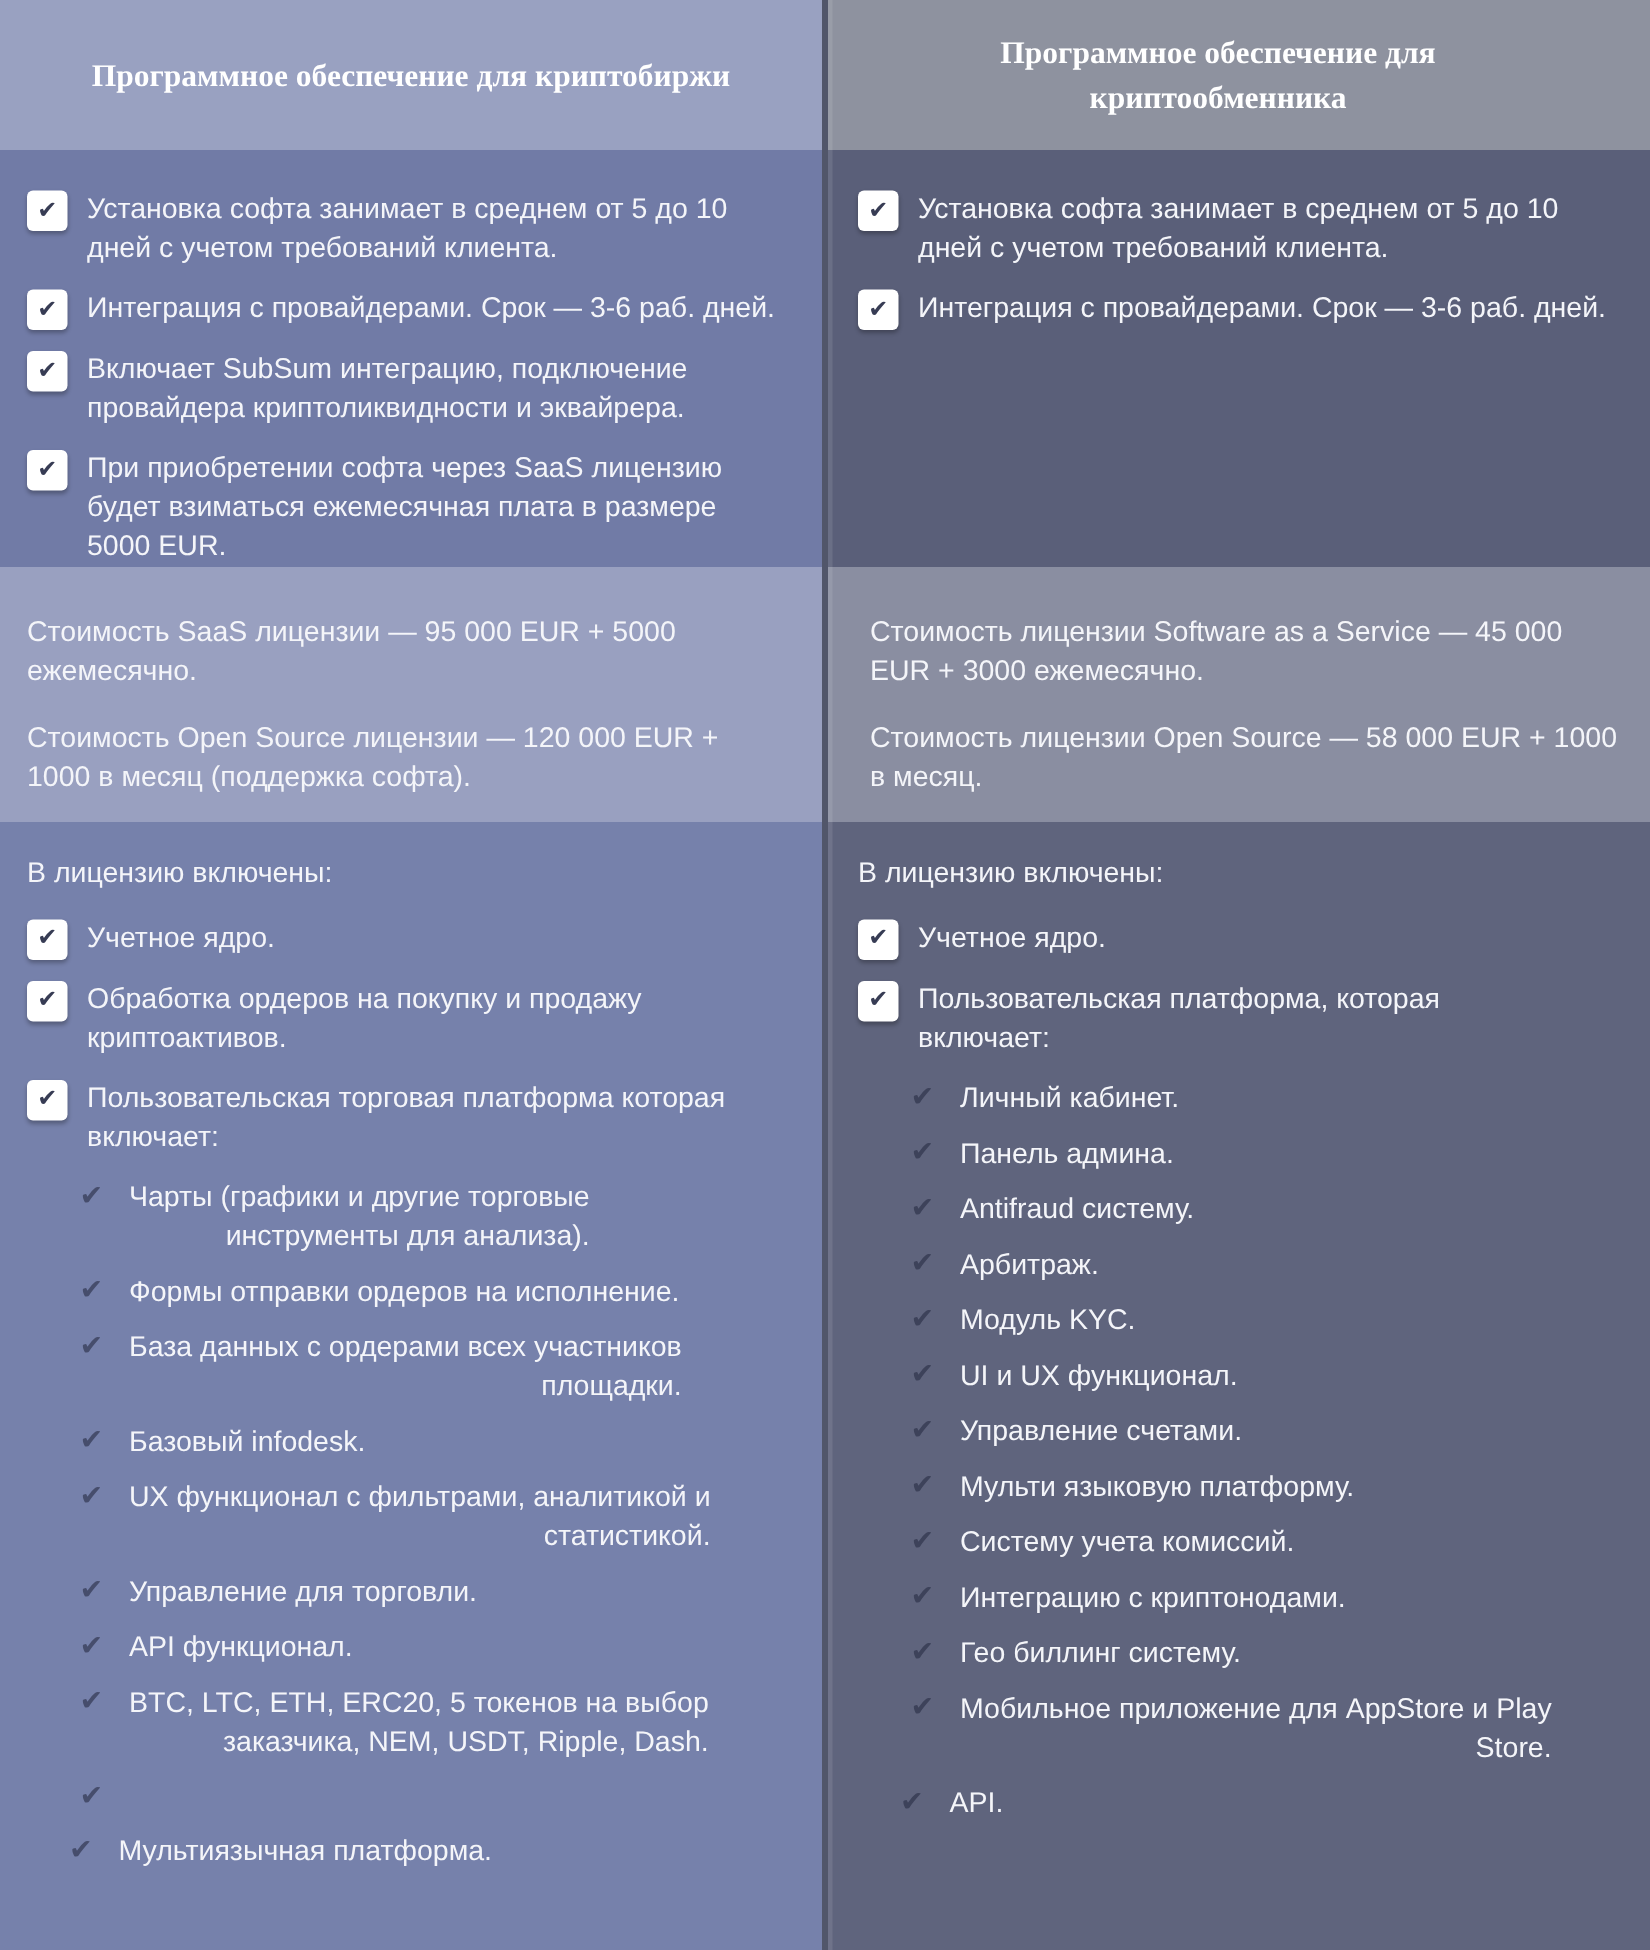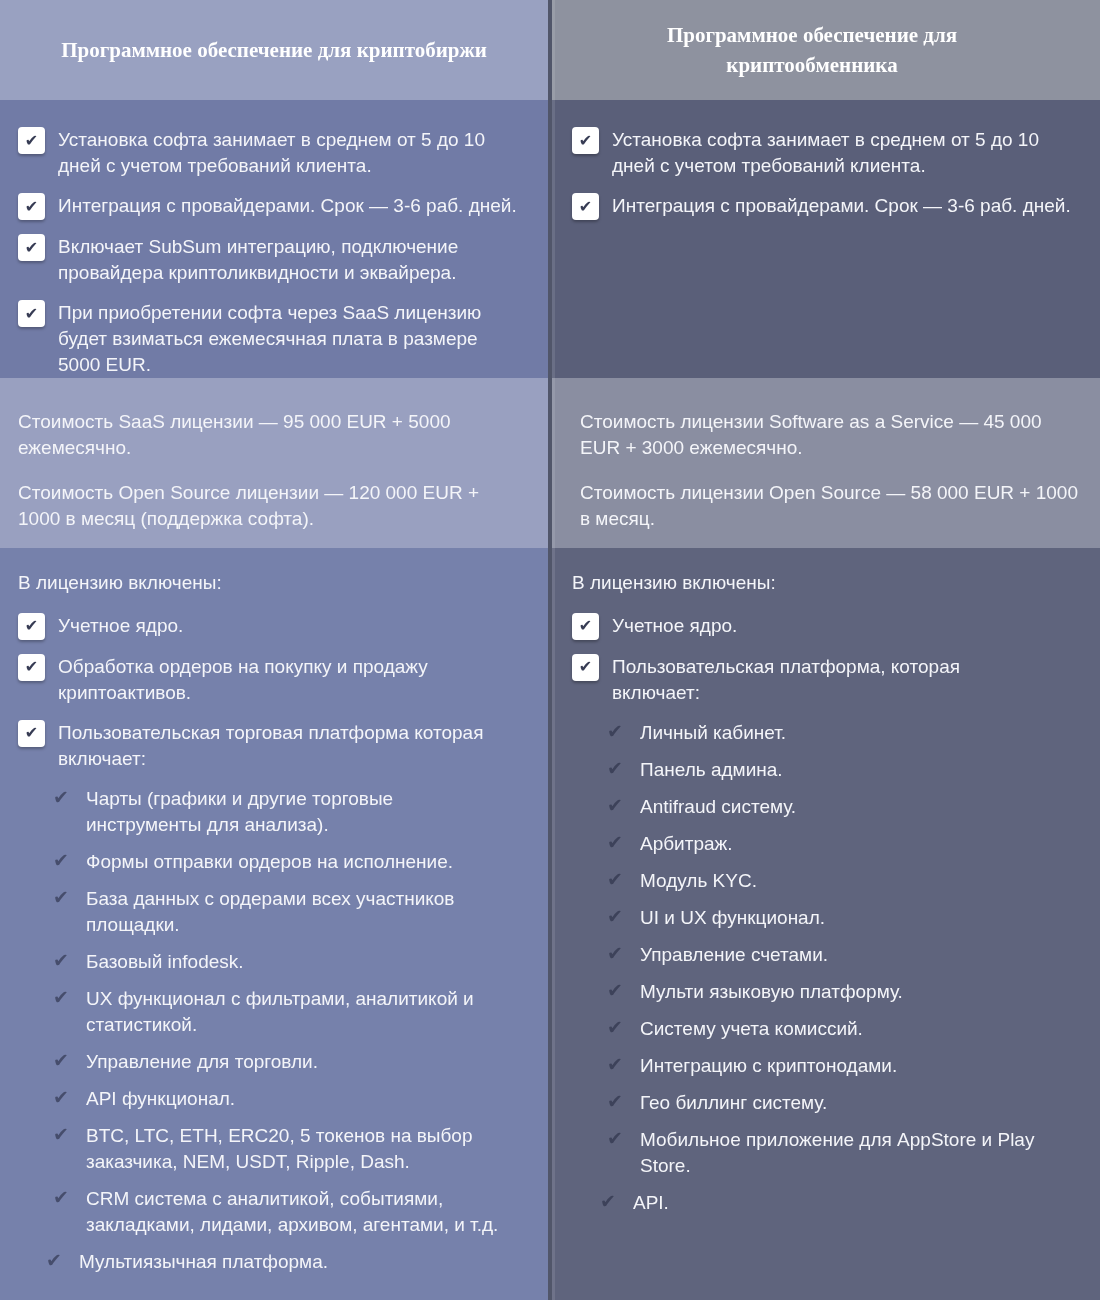--- a/index.html
+++ b/index.html
@@ -54,21 +54,21 @@
   .chk-row{display:flex;align-items:flex-start;margin-bottom:14px;}
   .chk{width:27px;height:27px;background:#ffffff;border-radius:4px;flex:0 0 auto;
     display:flex;align-items:center;justify-content:center;margin-right:13px;margin-top:0;
     box-shadow:0 2px 3px rgba(0,0,0,0.28);}
   .chk span{color:var(--check-dark);font-size:16px;font-weight:700;line-height:1;}
   .txt{font-size:19px;line-height:1.37;white-space:pre-line;padding-top:0;}
 
   .sub-row{display:flex;align-items:flex-start;margin:0 0 11px 35px;}
   .sub-row .sub-chk{color:var(--sub-check);font-size:19px;font-weight:700;flex:0 0 auto;
     width:20px;margin-right:13px;line-height:1.3;}
-  .sub-row .txt{font-size:19px;}
+  .sub-row .txt{font-size:19px;text-align:right;}
   .sub-row.less-indent{margin-left:28px;}
 </style>
 </head>
 <body>
 
 <div class="page">
 
   <div class="cell header left">
     <span>Программное обеспечение для
 криптобиржи</span>
@@ -192,22 +192,20 @@
       <span class="sub-chk">✔</span>
       <div class="txt">API функционал.</div>
     </div>
     <div class="sub-row">
       <span class="sub-chk">✔</span>
       <div class="txt">BTC, LTC, ETH, ERC20, 5 токенов на выбор
 заказчика, NEM, USDT, Ripple, Dash.</div>
     </div>
     <div class="sub-row">
       <span class="sub-chk">✔</span>
-      <div class="txt">CRM система с аналитикой, событиями,
-закладками, лидами, архивом, агентами, и т.д.</div>
     </div>
     <div class="sub-row less-indent">
       <span class="sub-chk">✔</span>
       <div class="txt">Мультиязычная платформа.</div>
     </div>
   </div>
 
   <div class="cell license right">
     <div class="license-heading">В лицензию включены:</div>
 

